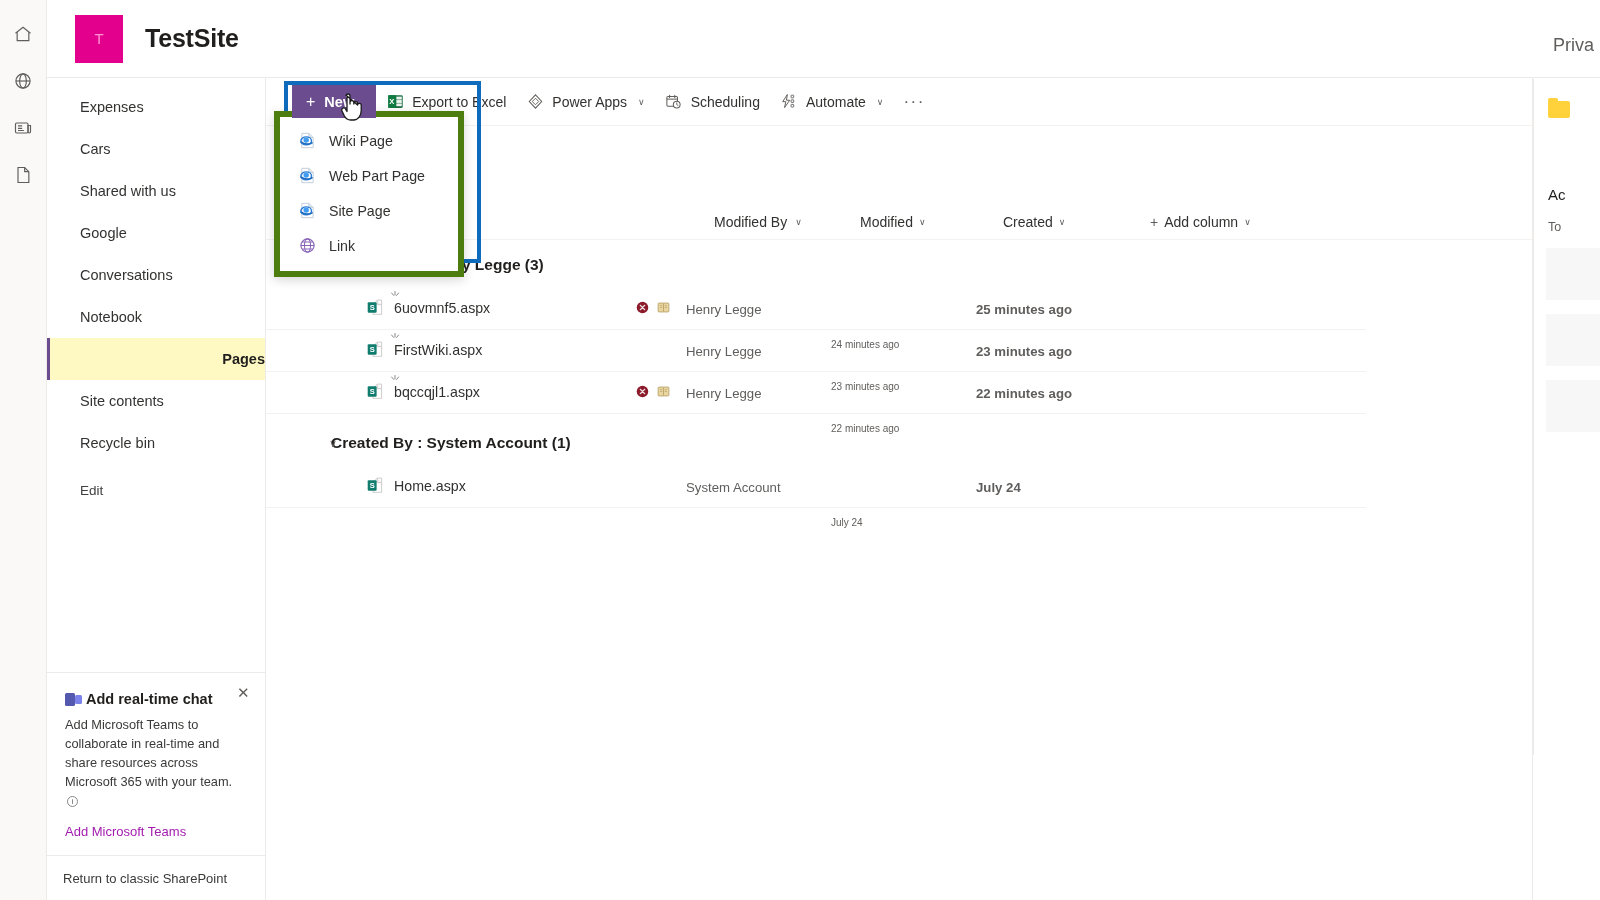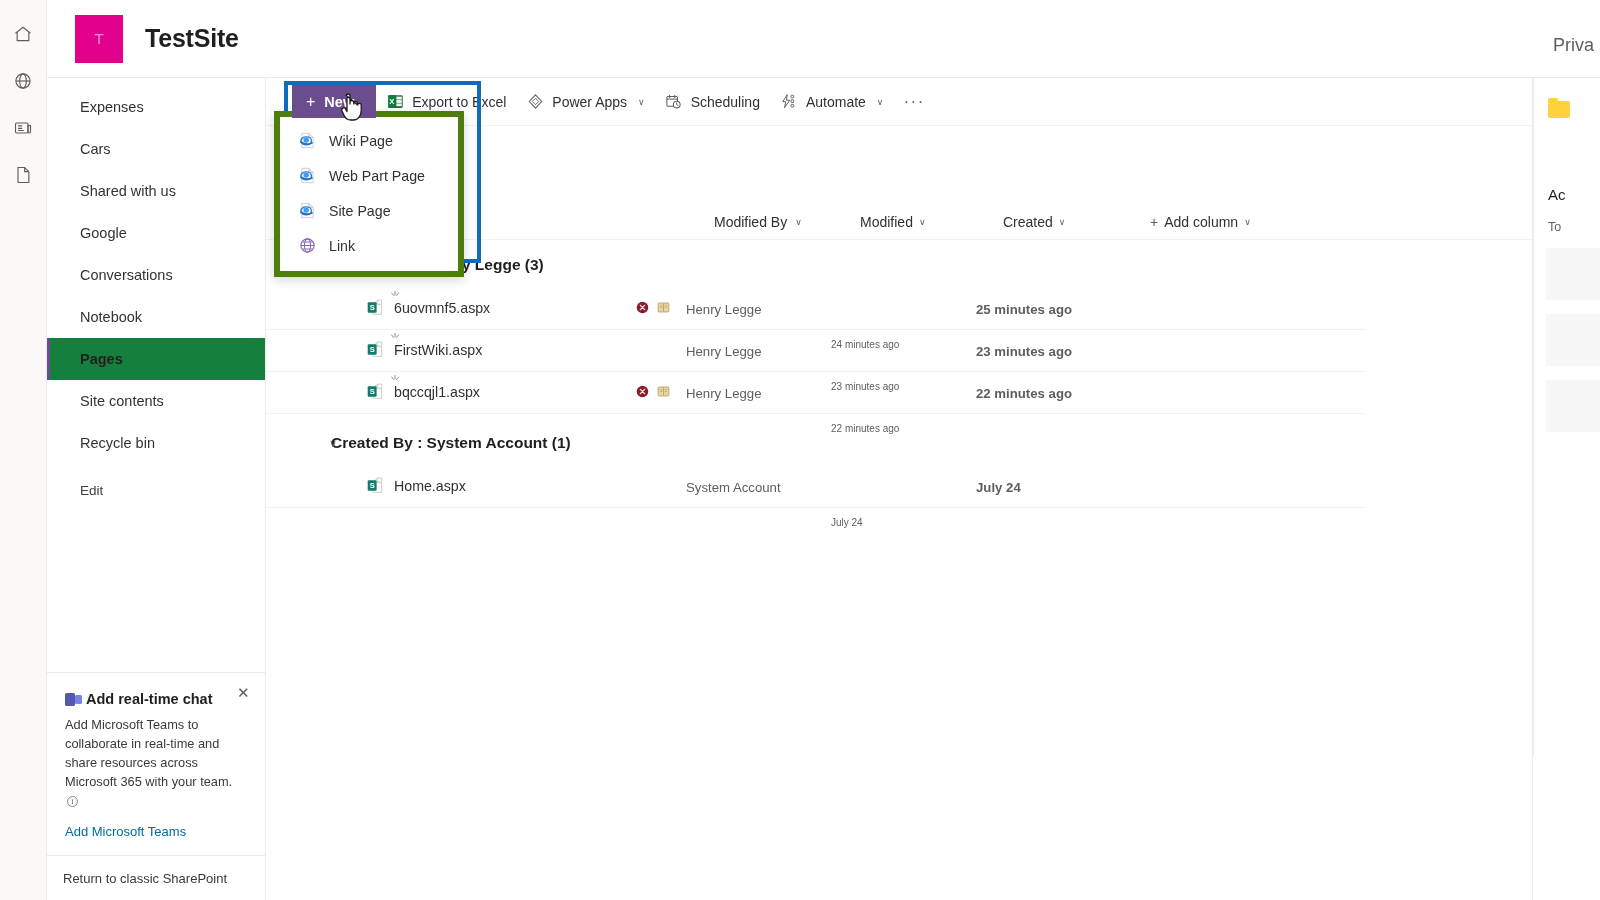--- a/index.html
+++ b/index.html
@@ -67,23 +67,24 @@
   #nav-items { padding-top: 8px; }
   .nav-item {
     position: relative;
     height: 42px;
     display: flex; align-items: center;
     padding-left: 33px;
     font-size: 14.5px; color: #333231;
     cursor: pointer;
   }
   .nav-item.selected {
-    background: #15803d;
+    background: #fef9c3;
     font-weight: 700;
     color: #201f1e;
+    justify-content: flex-end;
   }
   .nav-item.selected::before {
     content: ""; position: absolute;
     left: 0; top: 0; bottom: 0; width: 3px;
     background: #6b4d8f;
   }
   .nav-edit {
     height: 40px;
     display: flex; align-items: center;
     padding-left: 33px;
@@ -129,21 +130,21 @@
     font-size: 12.8px; line-height: 1.48; color: #3b3a39;
   }
   .info-circle {
     display: inline-block; width: 11px; height: 11px;
     border: 1px solid #8a8886; border-radius: 50%;
     font-size: 8px; line-height: 10px; text-align: center;
     color: #605e5c; vertical-align: 1px; margin-left: 2px;
   }
   #promo-link {
     margin-top: 13px;
-    font-size: 13px; color: #0369a1; cursor: pointer;
+    font-size: 13px; color: #a21caf; cursor: pointer;
   }
   #classic-link {
     position: absolute; left: 0; bottom: 0;
     width: 218px; height: 45px;
     border-top: 1px solid #edebe9;
     display: flex; align-items: center;
     padding-left: 16px;
     font-size: 13px; color: #3b3a39;
     cursor: pointer;
   }

